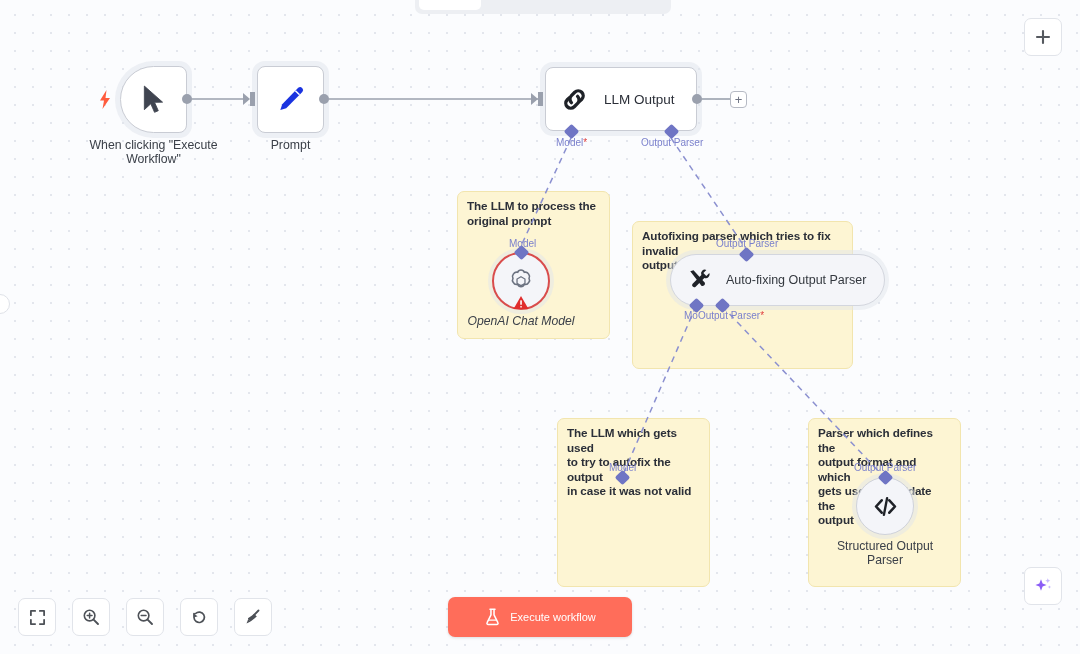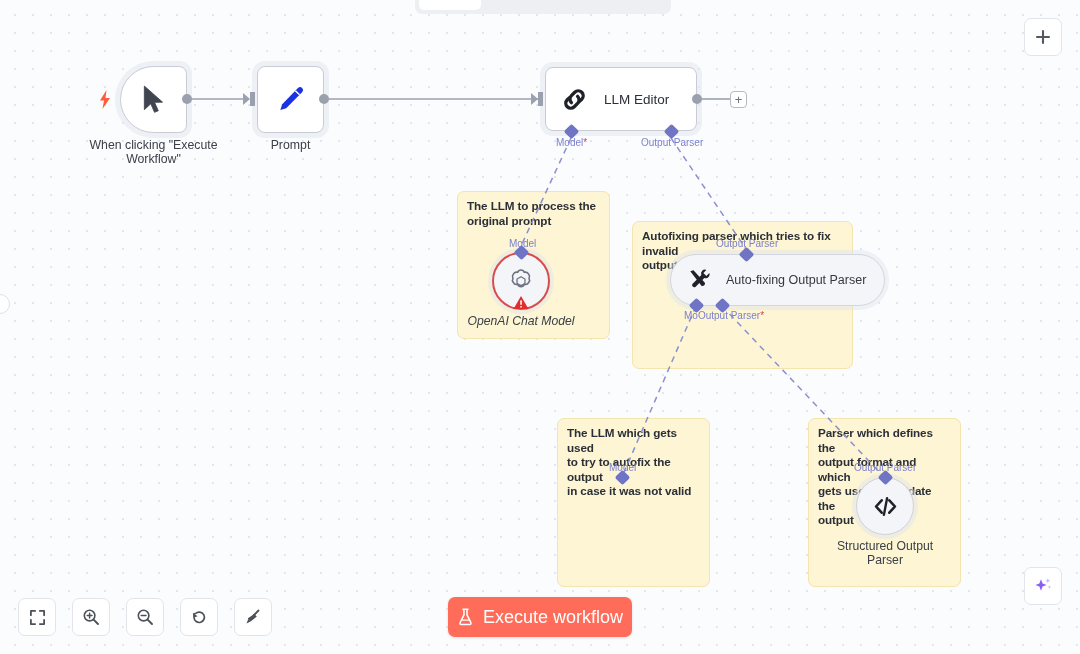--- a/index.html
+++ b/index.html
@@ -167,21 +167,21 @@
   }
   .bottom-tools { position: absolute; left: 18px; bottom: 18px; display: flex; gap: 16px; z-index: 30; }
   .corner-btn { position: absolute; width: 38px; height: 38px; }
 
   .exec-btn {
     position: absolute; left: 448px; top: 597px;
     width: 184px; height: 40px;
     background: #ff6d5a; color: #ffffff;
     border: none; border-radius: 7px;
     display: flex; align-items: center; justify-content: center; gap: 9px;
-    font-size: 18px;
+    font-size: 11px;
     box-shadow: 0 1px 3px rgba(0,0,0,0.12);
     z-index: 30;
   }
 
   .edge-handle {
     position: absolute; left: -10px; top: 294px;
     width: 20px; height: 20px; border-radius: 50%;
     background: #ffffff; border: 1px solid #dfe2e8; z-index: 20;
   }
   svg { display: block; }
@@ -274,21 +274,21 @@
   <div class="port-out" style="left:319px; top:94px;"></div>
 
   <div class="node" style="left:545px; top:67px;">
     <div class="node-box" style="width:152px; height:64px; padding-left:13px;">
       <span>
         <svg width="31" height="31" viewBox="0 0 24 24">
           <path d="M9.6 14.4 a3.8 3.8 0 0 1 0-5.4 l2.6-2.6 a3.8 3.8 0 0 1 5.4 5.4 l-1.3 1.3" stroke="#1f2228" stroke-width="2.6" fill="none" stroke-linecap="round"></path>
           <path d="M14.4 9.6 a3.8 3.8 0 0 1 0 5.4 l-2.6 2.6 a3.8 3.8 0 0 1-5.4-5.4 l1.3-1.3" stroke="#1f2228" stroke-width="2.6" fill="none" stroke-linecap="round"></path>
         </svg>
       </span>
-      <span style="margin-left:14px; font-size:13.5px; color:#2b2f38;">LLM Editor</span>
+      <span style="margin-left:14px; font-size:13.5px; color:#2b2f38;">LLM Output</span>
     </div>
   </div>
   <div class="port-in" style="left:538px; top:92px;"></div>
   <div class="port-out" style="left:692px; top:94px;"></div>
   <div class="add-btn" style="left:730px; top:91px;">
     <span>+</span>
   </div>
 
   <div class="diamond" style="left:566px; top:126px;"></div>
   <div class="port-label" style="left:556px; top:137px;">

